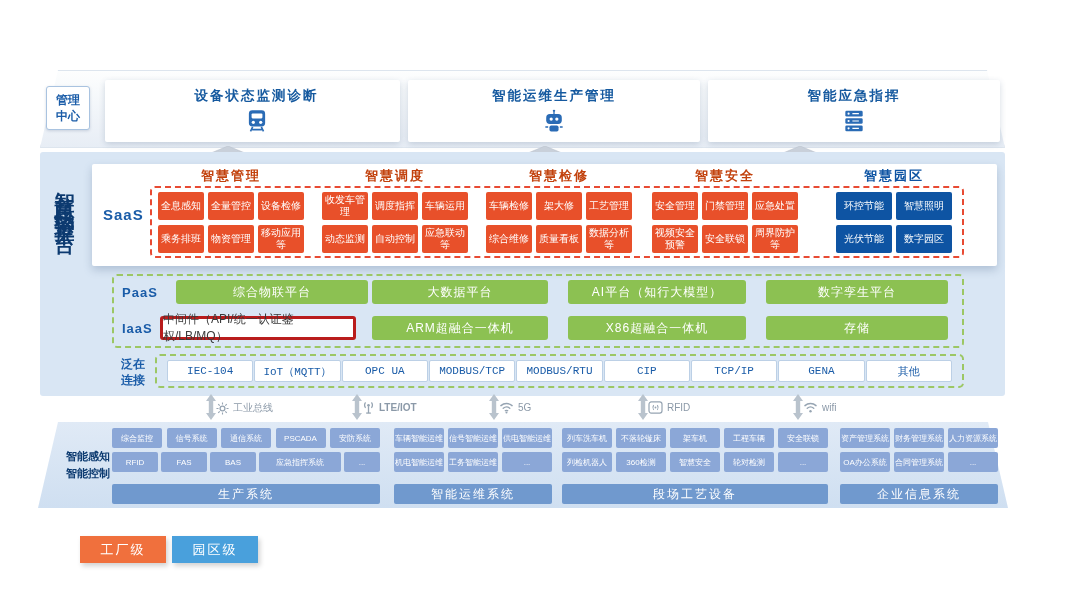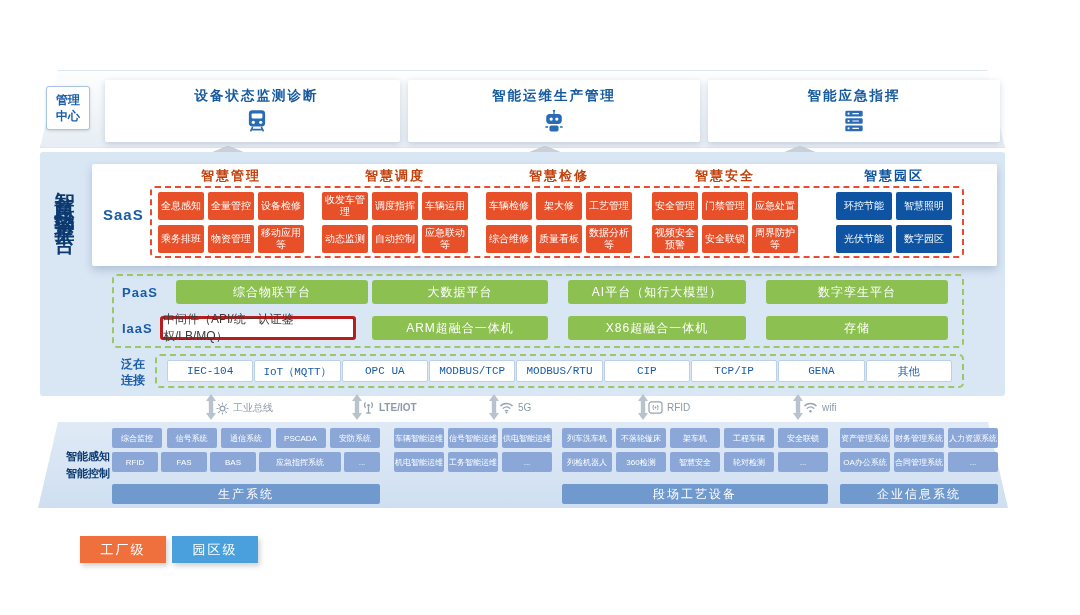--- a/index.html
+++ b/index.html
@@ -327,20 +327,21 @@
     <div class="pg-row">
       <div class="bchip">车辆智能运维</div>
       <div class="bchip">信号智能运维</div>
       <div class="bchip">供电智能运维</div>
     </div>
     <div class="pg-row">
       <div class="bchip">机电智能运维</div>
       <div class="bchip">工务智能运维</div>
       <div class="bchip">...</div>
     </div>
+    <div class="pg-bar">智能运维系统</div>
   </div>
 
   <div class="pg" style="left:562px;width:266px;">
     <div class="pg-row">
       <div class="bchip">列车洗车机</div>
       <div class="bchip">不落轮镟床</div>
       <div class="bchip">架车机</div>
       <div class="bchip">工程车辆</div>
       <div class="bchip">安全联锁</div>
     </div>

